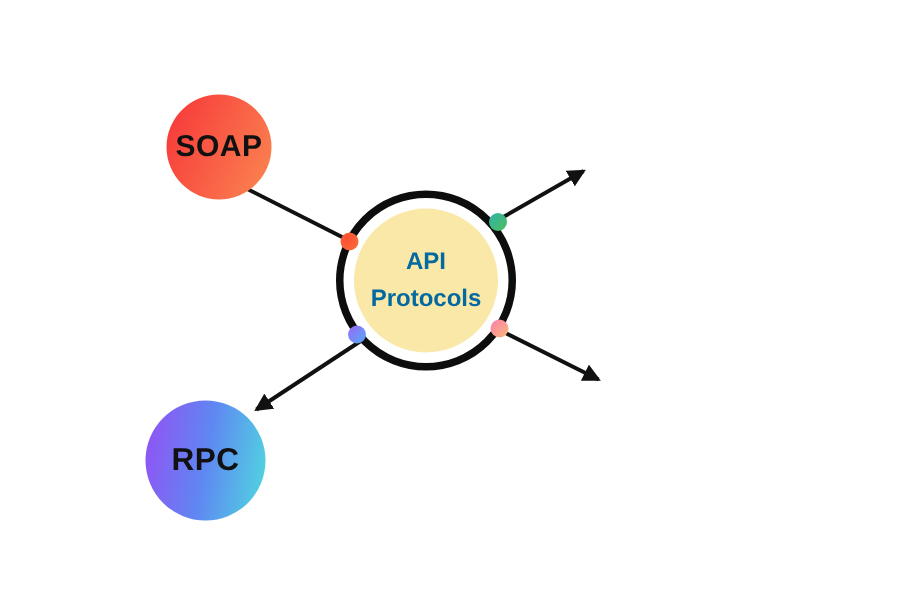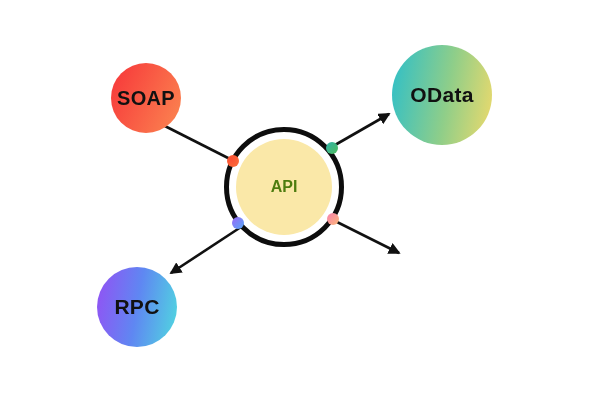--- a/index.html
+++ b/index.html
@@ -22,21 +22,21 @@
   .node-rest{left:403px;top:222px;width:96px;height:96px;font-size:25px;
     background:linear-gradient(100deg,#f94fb9 5%,#f99e9b 55%,#fbd36c 100%);}
   .hub{
     position:absolute;left:224px;top:127px;width:120px;height:120px;
     box-sizing:border-box;border:5px solid #0d0d0d;border-radius:50%;
     background:#fff;display:flex;align-items:center;justify-content:center;
   }
   .hub-inner{
     width:96px;height:96px;border-radius:50%;background:#fae8a8;
     display:flex;flex-direction:column;align-items:center;justify-content:center;
-    gap:9px;color:#4d7c0f;font-weight:bold;font-size:16px;line-height:1;
+    gap:9px;color:#0369a1;font-weight:bold;font-size:16px;line-height:1;
   }
   .dot{position:absolute;width:12px;height:12px;border-radius:50%;}
   .dot-soap{left:227px;top:155px;background:radial-gradient(circle at 35% 35%,#fa4e33,#fb713b);}
   .dot-odata{left:326px;top:142px;background:linear-gradient(135deg,#31b3ac,#4fbc5a);}
   .dot-rpc{left:232px;top:217px;background:linear-gradient(135deg,#9a68f6,#56a9f8);}
   .dot-rest{left:327px;top:213px;background:linear-gradient(135deg,#f87fae,#fbb878);}
 </style>
 </head>
 <body>
 
@@ -50,30 +50,28 @@
     </defs>
     <line x1="230" y1="159" x2="153" y2="120" stroke="#111111" stroke-width="2.6" marker-end="url(#arrow)"></line>
     <line x1="335" y1="145" x2="389" y2="114" stroke="#111111" stroke-width="2.6" marker-end="url(#arrow)"></line>
     <line x1="241" y1="227" x2="171" y2="273" stroke="#111111" stroke-width="2.6" marker-end="url(#arrow)"></line>
     <line x1="337" y1="222" x2="399" y2="253" stroke="#111111" stroke-width="2.6" marker-end="url(#arrow)"></line>
   </svg>
 
   <div class="hub">
     <div class="hub-inner">
       <span>API</span>
+      <span>Protocols</span>
     </div>
   </div>
 
   <div class="node node-soap">
     <span>SOAP</span>
   </div>
 
-  <div class="node node-odata">
-    <span>OData</span>
-  </div>
 
   <div class="node node-rpc">
     <span>RPC</span>
   </div>
 
 
   <div class="dot dot-soap"></div>
   <div class="dot dot-odata"></div>
   <div class="dot dot-rpc"></div>
   <div class="dot dot-rest"></div>

